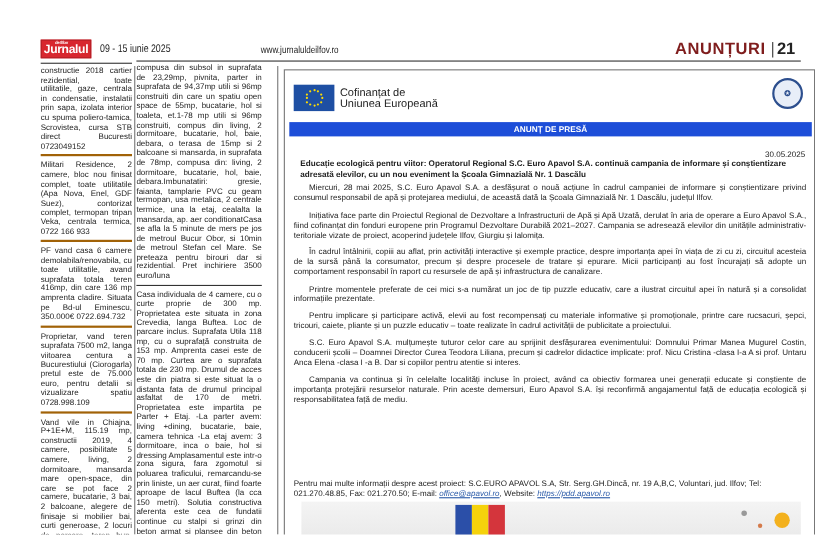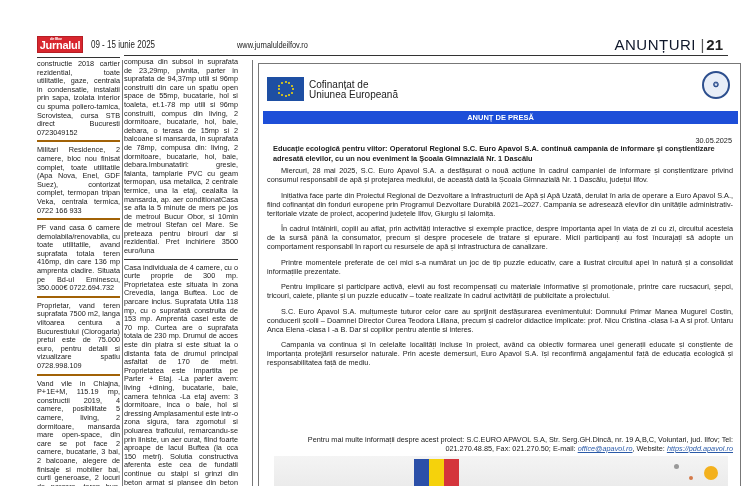--- a/index.html
+++ b/index.html
@@ -2,21 +2,21 @@
 <html><head>
 <meta charset="utf-8">
 <style>
   html, body { margin:0; padding:0; background:#fff; }
   body { width:741px; height:486px; position:relative; overflow:hidden; font-family:"Liberation Sans", sans-serif; color:#1a1a1a; }
   .header { position:absolute; left:37px; top:36px; width:704px; height:18px; }
   .logo { position:absolute; left:0; top:0; width:46px; height:17px; background:#d8262e; color:#fff; font-family:"Liberation Sans", sans-serif; font-weight:bold; font-size:11px; line-height:17px; text-align:center; letter-spacing:-0.3px; border:1px solid #b51e25; box-sizing:border-box; }
   .logo .small { position:absolute; left:12px; top:-1px; font-size:4px; line-height:5px; color:#fff; }
   .issue-date { position:absolute; left:54px; top:3px; font-size:10px; font-family:"Liberation Sans", sans-serif; transform:scaleX(0.8); transform-origin:left; color:#222; }
   .website { position:absolute; left:200px; top:4px; font-size:9px; transform:scaleX(0.82); transform-origin:left; color:#222; }
-  .section { position:absolute; right:45px; top:0px; font-size:15px; font-weight:normal; color:#0f172a; letter-spacing:0.5px; }
+  .section { position:absolute; right:45px; top:0px; font-size:15px; font-weight:bold; color:#7f1d1d; letter-spacing:0.5px; }
   .pagenum { position:absolute; right:18px; top:0px; font-size:15px; font-weight:bold; color:#222; }
   .pagenum .bar { color:#555; font-weight:normal; margin-right:2px; }
   .rule { position:absolute; top:57px; height:0; border-top:1px solid #333; }
   .col { position:absolute; top:60px; font-size:7.3px; line-height:8.6px; text-align:justify; color:#222; }
   .col1 { left:37px; width:83px; }
   .col2 { left:124px; width:114px; top:58px; }
   .ad { padding-bottom:3px; margin-bottom:4px; border-bottom:2px solid #a16207; }
   .ad:last-child { border-bottom:none; }
   .col2 .ad { border-bottom:1px solid #333; }
   .vline { position:absolute; left:121.5px; top:60px; width:0; height:426px; border-left:1px solid #777; }
@@ -24,21 +24,21 @@
   .box { position:absolute; left:258px; top:63px; width:483px; height:430px; border:1px solid #777; box-sizing:border-box; }
   .eu-flag { position:absolute; left:8px; top:13px; width:37px; height:24px; background:#1e4fa3; }
   .eu-flag span { position:absolute; width:2px; height:2px; background:#ffdd00; border-radius:50%; }
   .eu-text { position:absolute; left:50px; top:16px; font-size:10px; font-weight:normal; line-height:9.5px; color:#222; }
   .apavol-logo { position:absolute; right:10px; top:7px; width:28px; height:28px; border-radius:50%; border:2px solid #2d4f8e; box-sizing:border-box; background:#e8eef8; display:flex; align-items:center; justify-content:center; color:#2d4f8e; font-size:7px; font-weight:bold; }
   .banner { position:absolute; left:4px; top:47px; width:475px; height:13px; background:#1d4ed8; color:#fff; font-size:7.5px; font-weight:bold; text-align:center; line-height:13px; }
   .press-date { position:absolute; right:8px; top:72px; font-size:7.3px; color:#222; }
   .press-title { position:absolute; left:14px; width:455px; top:80px; font-size:7.4px; font-weight:bold; text-align:left; line-height:9.5px; color:#222; }
   .press-body { position:absolute; left:8px; width:466px; top:102px; font-size:7.3px; line-height:9px; text-align:justify; color:#222; }
   .press-body p { margin:0 0 6.5px 0; text-indent:14px; }
-  .contact { position:absolute; left:8px; width:466px; top:371px; font-size:7.3px; line-height:9px; text-align:right; color:#222; }
+  .contact { position:absolute; left:8px; width:466px; top:371px; font-size:7.3px; line-height:9px; text-align:left; color:#222; }
   .contact a { color:#2a5aa8; text-decoration:underline; font-style:italic; }
   .photo { position:absolute; left:15px; top:392px; width:454px; height:40px; background:linear-gradient(#f4f4f4, #e8e8e8); overflow:hidden; }
   .flag { position:absolute; left:140px; top:3px; width:45px; height:40px; display:flex; }
   .flag div { flex:1; }
   .decor { position:absolute; border-radius:50%; }
 </style>
 </head>
 <body>
 
 <div class="header">

